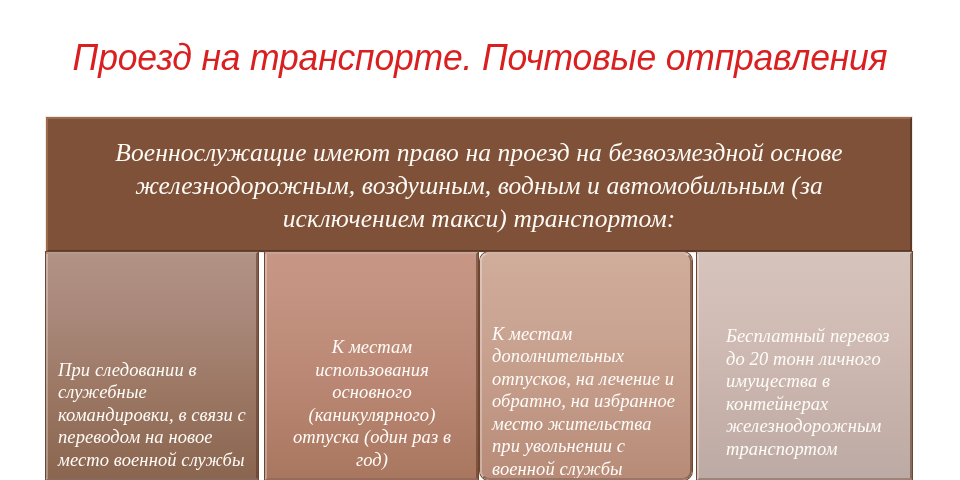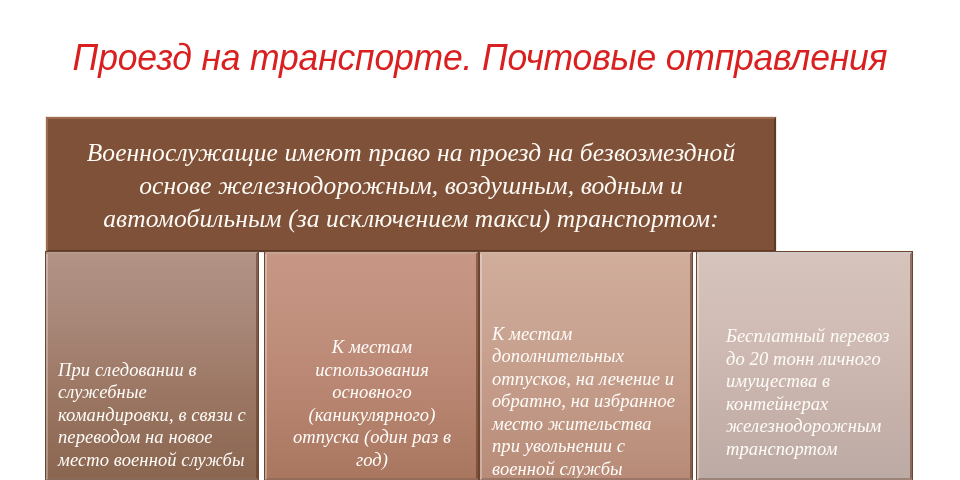--- a/index.html
+++ b/index.html
@@ -39,21 +39,21 @@
     white-space: nowrap;
     transform: scaleX(0.96);
     transform-origin: center center;
   }
 
   
   .header-banner {
     position: absolute;
     left: 46px;
     top: 117px;
-    width: 730px;
+    width: 866px;
     height: 135px;
     background: #7e5138;
     border-top: 2px solid #9d6a4d;
     border-left: 2px solid #9d6a4d;
     border-right: 2px solid #5d3a27;
     border-bottom: 2px solid #5d3a27;
     box-sizing: border-box;
     box-shadow: 0 0 0 1px #efe9e4;
     display: flex;
     align-items: flex-start;
@@ -102,21 +102,21 @@
     color: #fefcf8;
     font-size: 18.5px;
     line-height: 22.5px;
     font-weight: 400;
     letter-spacing: 0.1px;
   }
 
   
   .col-1 { left: 0px;   width: 212px; background: linear-gradient(180deg, #b19285 0%, #a9887a 28%, #9a7561 65%, #8a6550 100%); padding-left: 36px; }
   .col-2 { left: 219px; width: 213px; background: linear-gradient(180deg, #c79685 0%, #c08f7c 35%, #b5826e 70%, #a9765f 100%); }
-  .col-3 { left: 434px; width: 212px; background: linear-gradient(180deg, #d0ac9b 0%, #caa492 35%, #c09784 72%, #b78b77 100%); }
+  .col-3 { left: 434px; width: 212px; background: linear-gradient(180deg, #d0ac9b 0%, #caa492 35%, #c09784 72%, #b78b77 100%); border-radius: 9px; }
   .col-4 { left: 651px; width: 215px; background: linear-gradient(180deg, #d6c3bb 0%, #d0bcb4 35%, #c6b1aa 72%, #bcaaa4 100%); }
 
   
   .col-3 .col-body { bottom: -6px; }
   .col-1 .col-body { bottom: 3px; }
   .col-2 .col-body { bottom: 3px; text-align: center; }
   .col-4 .col-body { bottom: 14px; padding-left: 27px; }
 </style>
 </head>
 <body>

